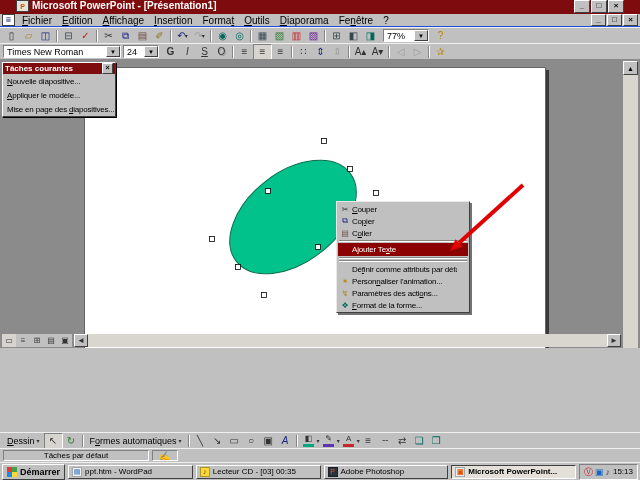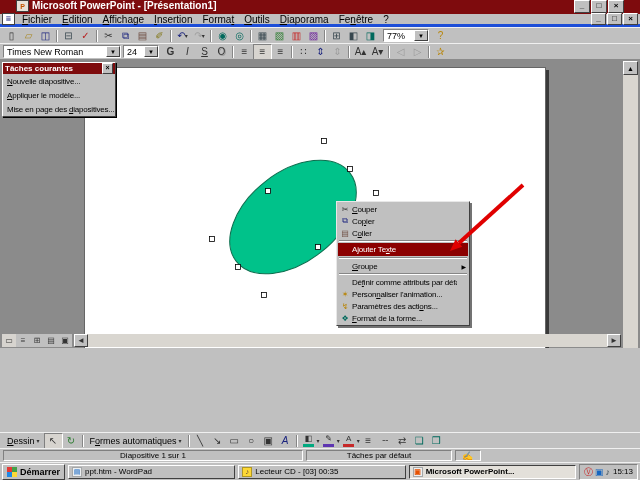--- a/index.html
+++ b/index.html
@@ -11,21 +11,21 @@
   .in{border:1px solid;border-color:#404040 #fff #fff #404040;}
   .sunk{border:1px solid;border-color:#808080 #fff #fff #808080;}
   
   #titlebar{position:absolute;left:0;top:0;width:640px;height:14px;background:#7e0b0d;
     display:flex;align-items:flex-start;padding:0 16px;gap:3px;color:#fff;font-size:10px;font-weight:bold;box-sizing:border-box;}
   .appicon{width:11px;height:10px;background:#e8e4da;border:1px solid #404040;display:inline-flex;align-items:center;justify-content:center;font-size:7px;color:#c45500;font-weight:bold;}
   .winctrls{margin-left:auto;display:flex;gap:1px;}
   .winbtn{width:14px;height:11px;background:#c0c0c0;color:#000;font-size:8px;line-height:9px;text-align:center;font-weight:bold;}
   
   #menubar{position:absolute;left:0;top:14px;width:640px;height:13px;background:#c0c0c0;
-    display:flex;align-items:center;font-size:10px;color:#000;padding:0 2px;box-sizing:border-box;border-bottom:3px solid #1d4ed8;}
+    display:flex;align-items:center;font-size:10px;color:#000;padding:0 2px;box-sizing:border-box;border-bottom:1px solid #1d4ed8;}
   .docicon{width:11px;height:10px;background:#fff;border:1px solid #404040;margin-right:2px;display:inline-flex;align-items:center;justify-content:center;font-size:7px;color:#1a237e;}
   #menus{display:flex;}
   .menu{padding:0 5px;white-space:nowrap;}
   #menubar .winctrls .winbtn{width:13px;height:10px;}
   
   .tbrow{position:absolute;left:0;width:640px;height:16px;background:#c0c0c0;display:flex;align-items:center;
     padding:0 3px;box-sizing:border-box;border-top:1px solid #f0f0f0;}
   #tb1{top:27px;} #tb2{top:43px;}
   .tbtn{width:17px;height:14px;display:inline-flex;align-items:center;justify-content:center;
     font-size:10px;color:#333;flex:none;}
@@ -249,25 +249,20 @@
           <span class="lbl">C<u>o</u>ller</span>
           <span class="sub"></span>
         </div>
         <div class="msep"></div>
         <div class="mi hl" style="background: rgb(139, 0, 0);">
           <span class="ic"></span>
           <span class="lbl">Ajouter Te<u>x</u>te</span>
           <span class="sub"></span>
         </div>
         <div class="msep"></div>
-        <div class="mi">
-          <span class="ic"></span>
-          <span class="lbl"><u>G</u>roupe</span>
-          <span class="sub">▶</span>
-        </div>
         <div class="msep"></div>
         <div class="mi">
           <span class="ic"></span>
           <span class="lbl">Dé<u>f</u>inir comme attributs par défaut</span>
           <span class="sub"></span>
         </div>
         <div class="mi">
           <span class="ic" style="color: rgb(184, 134, 11);">✶</span>
           <span class="lbl">Person<u>n</u>aliser l'animation...</span>
           <span class="sub"></span>
@@ -355,21 +350,20 @@
     <span id="draw-styles" style="display:flex;align-items:center;">
         <span class="tbtn">≡</span>
         <span class="tbtn">╌</span>
         <span class="tbtn">⇄</span>
         <span class="tbtn" style="color: rgb(0, 105, 92);">❏</span>
         <span class="tbtn" style="color: rgb(0, 105, 92);">❒</span>
       </span>
   </div>
 
   <div id="statusbar">
-    <span id="pane-slide" class="pane sunk">Diapositive 1 sur 1</span>
     <span id="pane-template" class="pane sunk">Tâches par défaut</span>
     <span id="pane-proof" class="pane sunk">✍</span>
   </div>
 
   <div id="taskbar">
     <span id="startbtn" class="out">
       <span class="flag">
         <i style="background:#e53935"></i>
           <i style="background:#43a047"></i>
           <i style="background:#1e88e5"></i>
@@ -379,20 +373,24 @@
     </span>
     <span id="taskwins" style="display:flex;flex:1;gap:3px;min-width:0;">
         <span class="taskbtn out">
           <span class="ticon" style="background: rgb(236, 239, 241); color: rgb(21, 101, 192);">▤</span>
           <span>ppt.htm - WordPad</span>
         </span>
         <span class="taskbtn out">
           <span class="ticon" style="background: rgb(253, 216, 53); color: rgb(93, 64, 55);">♪</span>
           <span>Lecteur CD - [03] 00:35</span>
         </span>
+        <span class="taskbtn out">
+          <span class="ticon" style="background: rgb(38, 50, 56); color: rgb(239, 83, 80);">P</span>
+          <span>Adobe Photoshop</span>
+        </span>
         <span class="taskbtn in active">
           <span class="ticon" style="background: rgb(236, 239, 241); color: rgb(230, 81, 0);">▣</span>
           <span>Microsoft PowerPoint...</span>
         </span>
       </span>
     <span id="tray" class="sunk">
       <span id="tray-icons" style="display:flex;gap:2px;">
           <span class="trayic" style="color: rgb(198, 40, 40);">Ⓥ</span>
           <span class="trayic" style="color: rgb(21, 101, 192);">▣</span>
           <span class="trayic" style="color: rgb(55, 71, 79);">♪</span>

